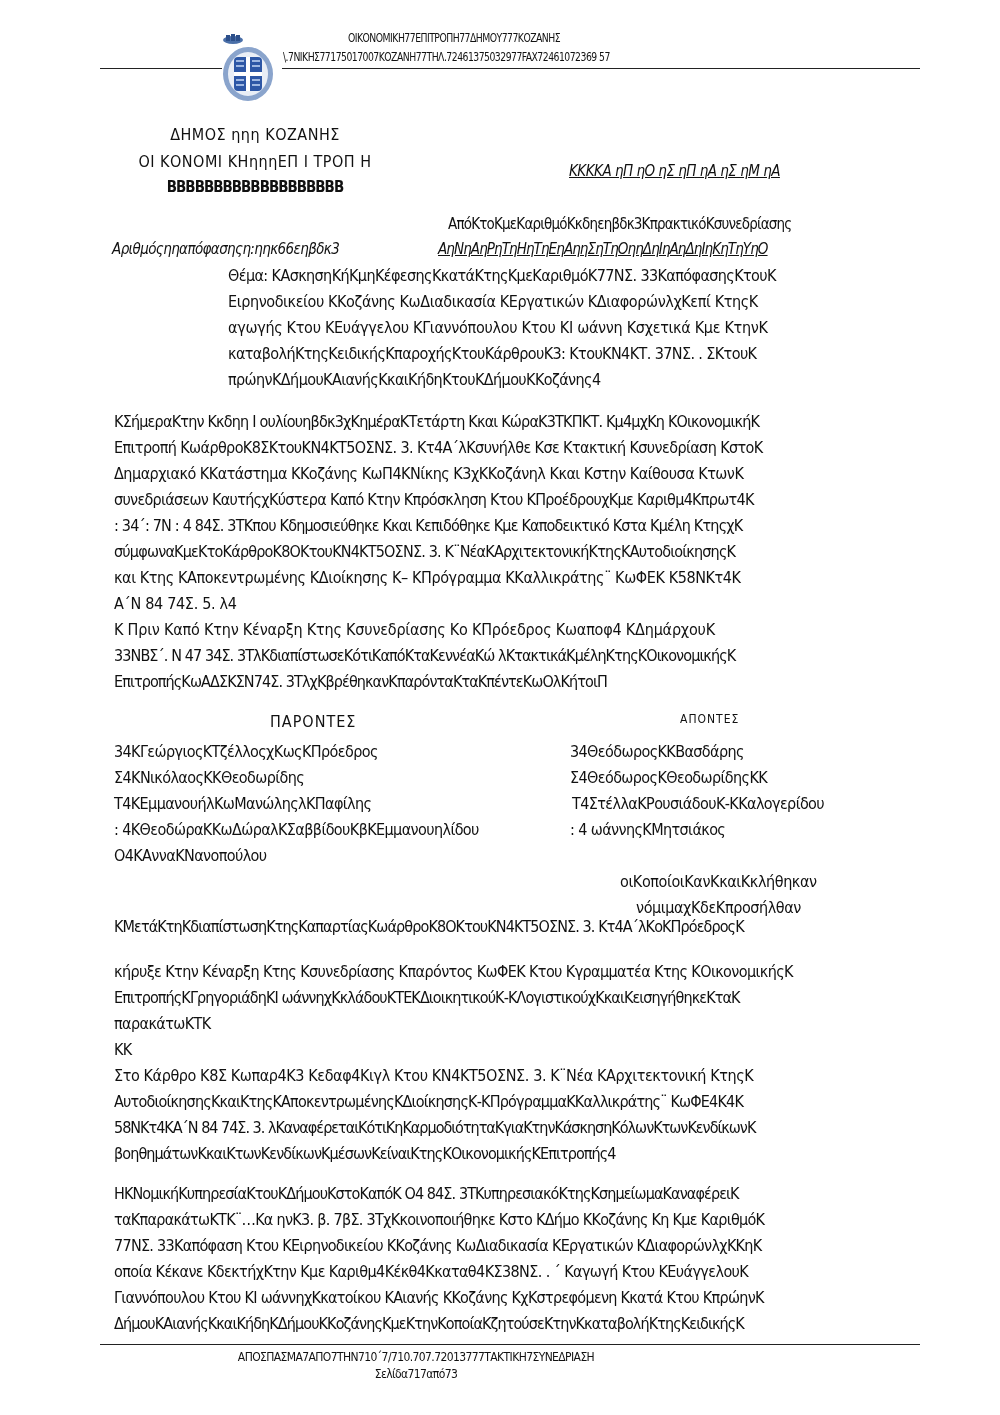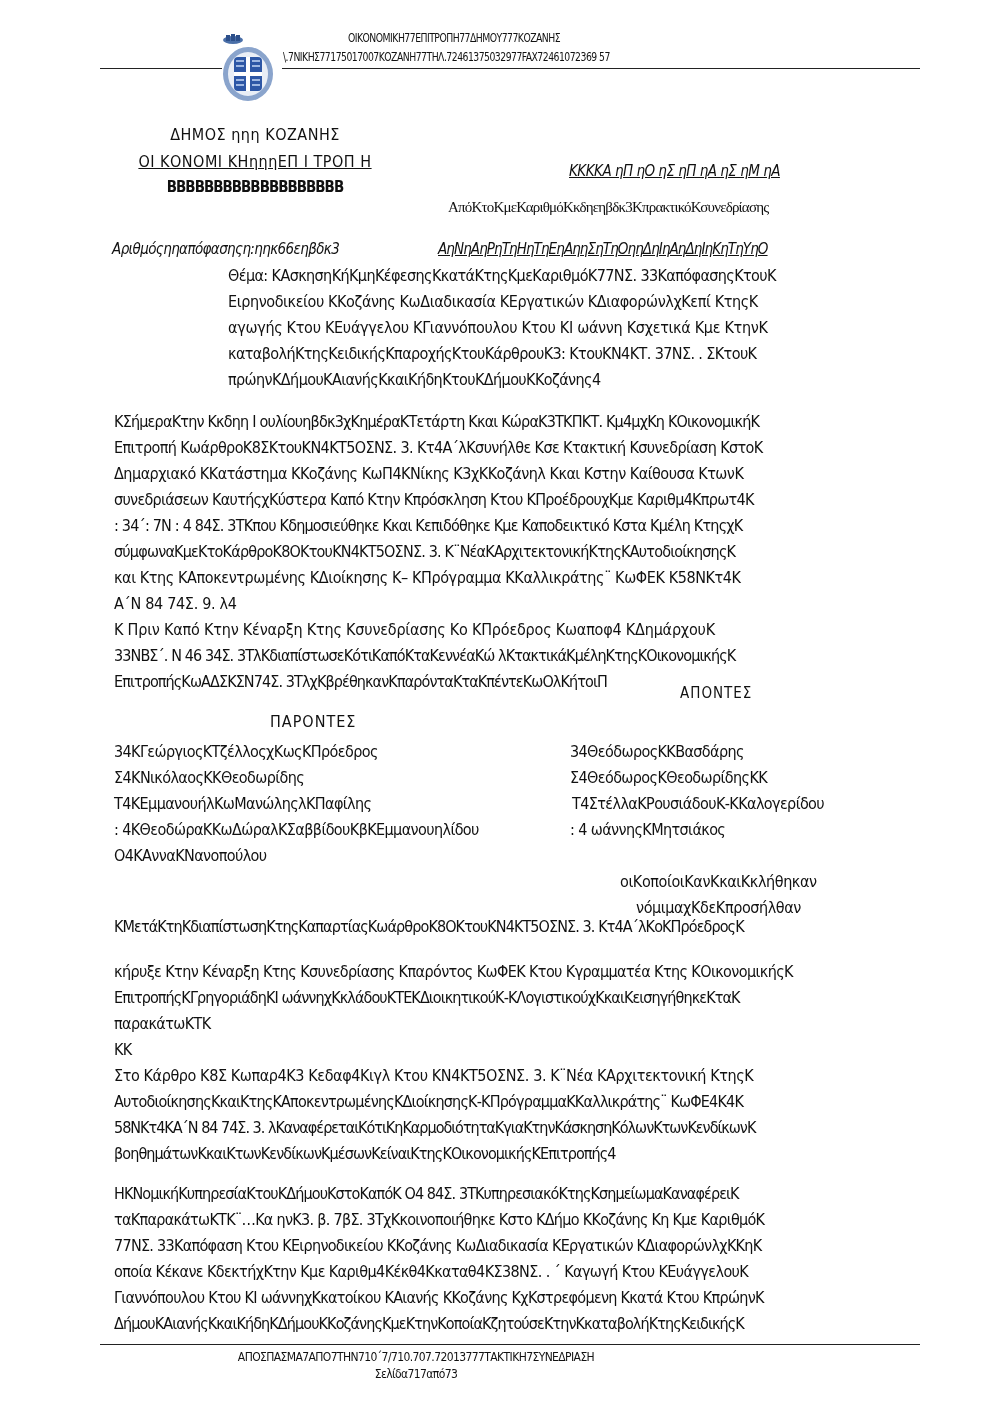--- a/index.html
+++ b/index.html
@@ -43,54 +43,54 @@
       <rect x="30" y="38" width="8" height="2"></rect>
   </g>
 </svg>
 
 <div class="abs hdr" style="left:348px; top:31px;">ΟΙΚΟΝΟΜΙΚΗ77ΕΠΙΤΡΟΠΗ77ΔΗΜΟΥ777ΚΟΖΑΝΗΣ</div>
 <div class="abs hdr" style="left:283px; top:50px;">\.7ΝΙΚΗΣ77175017007ΚΟΖΑΝΗ77ΤΗΛ.72461375032977FAX72461072369 57</div>
 <div class="rule" style="left:100px; top:68px; width:122px;"></div>
 <div class="rule" style="left:282px; top:68px; width:638px;"></div>
 
 <div class="left-title" style="top:125px;">ΔΗΜΟΣ ηηη ΚΟΖΑΝΗΣ</div>
-<div class="left-title" style="top:152px;text-decoration:underline;">ΟΙ ΚΟΝΟΜΙ ΚΗηηηΕΠ Ι ΤΡΟΠ Η</div>
+<div class="left-title" style="top:152px;">ΟΙ ΚΟΝΟΜΙ ΚΗηηηΕΠ Ι ΤΡΟΠ Η</div>
 <div class="left-title b" style="top:178px; font-size:15px; letter-spacing:-1px;">BBBBBBBBBBBBBBBBBBB</div>
 
 <div class="abs it u" style="left:533px; top:162px; font-size:15px; white-space:nowrap; letter-spacing:-0.5px;margin-left:36px;">ΚΚΚΚΑ ηΠ ηΟ ηΣ ηΠ ηΑ ηΣ ηΜ ηΑ</div>
 
-<div class="abs" style="left:448px; top:199px; font-size:15px; white-space:nowrap; letter-spacing:-0.8px;font-family:Liberation Serif, serif;">ΑπόΚτοΚμεΚαριθμόΚκδηεηβδκ3ΚπρακτικόΚσυνεδρίασης</div>
+<div class="abs" style="left:448px; top:215px; font-size:15px; white-space:nowrap; letter-spacing:-0.8px;">ΑπόΚτοΚμεΚαριθμόΚκδηεηβδκ3ΚπρακτικόΚσυνεδρίασης</div>
 <div class="abs it" style="left:112px; top:240px; font-size:15px; white-space:nowrap; letter-spacing:-0.6px;">Αριθμόςηηαπόφασηςη:ηηκ66εηβδκ3</div>
 <div class="abs it u" style="left:438px; top:240px; font-size:15px; white-space:nowrap; letter-spacing:-0.9px;">ΑηΝηΑηΡηΤηΗηΤηΕηΑηηΣηΤηΟηηΔηΙηΑηΔηΙηΚηΤηΥηΟ</div>
 
 <div>
   <div class="abs" style="left:228px; top:266px; font-size:16px; white-space:nowrap; letter-spacing:-0.6px;">Θέμα: ΚΑσκησηΚήΚμηΚέφεσηςΚκατάΚτηςΚμεΚαριθμόΚ77ΝΣ. 33ΚαπόφασηςΚτουΚ</div>
   <div class="abs" style="left:228px; top:292px; font-size:16px; white-space:nowrap; letter-spacing:-0.4px;">Ειρηνοδικείου ΚΚοζάνης ΚωΔιαδικασία ΚΕργατικών ΚΔιαφορώνλχΚεπί ΚτηςΚ</div>
   <div class="abs" style="left:228px; top:318px; font-size:16px; white-space:nowrap; letter-spacing:-0.3px;">αγωγής Κτου ΚΕυάγγελου ΚΓιαννόπουλου Κτου ΚΙ ωάννη Κσχετικά Κμε ΚτηνΚ</div>
   <div class="abs" style="left:228px; top:344px; font-size:16px; white-space:nowrap; letter-spacing:-0.6px;">καταβολήΚτηςΚειδικήςΚπαροχήςΚτουΚάρθρουΚ3: ΚτουΚΝ4ΚΤ. 37ΝΣ. . ΣΚτουΚ</div>
   <div class="abs" style="left:228px; top:370px; font-size:16px; white-space:nowrap; letter-spacing:-0.6px;text-align:right;">πρώηνΚΔήμουΚΑιανήςΚκαιΚήδηΚτουΚΔήμουΚΚοζάνης4</div>
 </div>
 
 <div>
   <div class="line" style="top:412px; letter-spacing:-0.8px;">ΚΣήμεραΚτην Κκδηη Ι ουλίουηβδκ3χΚημέραΚΤετάρτη Κκαι ΚώραΚ3ΤΚΠΚΤ. Κμ4μχΚη ΚΟικονομικήΚ</div>
   <div class="line" style="top:438px; letter-spacing:-0.6px;">Επιτροπή ΚωάρθροΚ8ΣΚτουΚΝ4ΚΤ5ΟΣΝΣ. 3. Κτ4Α΄λΚσυνήλθε Κσε Κτακτική Κσυνεδρίαση ΚστοΚ</div>
   <div class="line" style="top:464px; letter-spacing:-0.5px;">Δημαρχιακό ΚΚατάστημα ΚΚοζάνης ΚωΠ4ΚΝίκης Κ3χΚΚοζάνηλ Κκαι Κστην Καίθουσα ΚτωνΚ</div>
   <div class="line" style="top:490px; letter-spacing:-0.7px;">συνεδριάσεων ΚαυτήςχΚύστερα Καπό Κτην Κπρόσκληση Κτου ΚΠροέδρουχΚμε Καριθμ4Κπρωτ4Κ</div>
   <div class="line" style="top:516px; letter-spacing:-0.8px;">: 34΄: 7Ν : 4 84Σ. 3ΤΚπου Κδημοσιεύθηκε Κκαι Κεπιδόθηκε Κμε Καποδεικτικό Κστα Κμέλη ΚτηςχΚ</div>
   <div class="line" style="top:542px; letter-spacing:-0.8px;">σύμφωναΚμεΚτοΚάρθροΚ8ΟΚτουΚΝ4ΚΤ5ΟΣΝΣ. 3. Κ¨ΝέαΚΑρχιτεκτονικήΚτηςΚΑυτοδιοίκησηςΚ</div>
   <div class="line" style="top:568px; letter-spacing:-0.4px;">και Κτης ΚΑποκεντρωμένης ΚΔιοίκησης Κ– ΚΠρόγραμμα ΚΚαλλικράτης¨ ΚωΦΕΚ Κ58ΝΚτ4Κ</div>
-  <div class="line" style="top:594px;">Α΄Ν 84 74Σ. 9. λ4</div>
+  <div class="line" style="top:594px;">Α΄Ν 84 74Σ. 5. λ4</div>
   <div class="line" style="top:620px; letter-spacing:-0.2px;">Κ Πριν Καπό Κτην Κέναρξη Κτης Κσυνεδρίασης Κο ΚΠρόεδρος Κωαποφ4 ΚΔημάρχουΚ</div>
-  <div class="line" style="top:646px; letter-spacing:-0.9px;">33ΝΒΣ΄. Ν 46 34Σ. 3ΤλΚδιαπίστωσεΚότιΚαπόΚταΚεννέαΚώ λΚτακτικάΚμέληΚτηςΚΟικονομικήςΚ</div>
+  <div class="line" style="top:646px; letter-spacing:-0.9px;">33ΝΒΣ΄. Ν 47 34Σ. 3ΤλΚδιαπίστωσεΚότιΚαπόΚταΚεννέαΚώ λΚτακτικάΚμέληΚτηςΚΟικονομικήςΚ</div>
   <div class="line" style="top:672px; letter-spacing:-0.9px;">ΕπιτροπήςΚωΑΔΣΚΣΝ74Σ. 3ΤλχΚβρέθηκανΚπαρόνταΚταΚπέντεΚωΟλΚήτοιΠ</div>
 </div>
 
 <div>
   <div class="abs" style="left:270px; top:712px; font-size:16px; letter-spacing:1px;text-align:right;">ΠΑΡΟΝΤΕΣ</div>
-  <div class="abs" style="left:680px; top:684px; font-size:15px; letter-spacing:1px;">ΑΠΟΝΤΕΣ</div>
+  <div class="abs" style="left:680px; top:712px; font-size:12px; letter-spacing:1px;">ΑΠΟΝΤΕΣ</div>
 
   <div class="abs" style="left:114px; top:742px; font-size:16px; white-space:nowrap; letter-spacing:-0.6px;">34ΚΓεώργιοςΚΤζέλλοςχΚωςΚΠρόεδρος</div>
   <div class="abs" style="left:114px; top:768px; font-size:16px; white-space:nowrap; letter-spacing:-0.6px;">Σ4ΚΝικόλαοςΚΚΘεοδωρίδης</div>
   <div class="abs" style="left:114px; top:794px; font-size:16px; white-space:nowrap; letter-spacing:-0.6px;">Τ4ΚΕμμανουήλΚωΜανώληςλΚΠαφίλης</div>
   <div class="abs" style="left:114px; top:820px; font-size:16px; white-space:nowrap; letter-spacing:-0.6px;">: 4ΚΘεοδώραΚΚωΔώραλΚΣαββίδουΚβΚΕμμανουηλίδου</div>
   <div class="abs" style="left:114px; top:846px; font-size:16px; white-space:nowrap; letter-spacing:-0.6px;">Ο4ΚΑνναΚΝανοπούλου</div>
 
   <div class="abs" style="left:570px; top:742px; font-size:16px; white-space:nowrap; letter-spacing:-0.6px;">34ΘεόδωροςΚΚΒασδάρης</div>
   <div class="abs" style="left:570px; top:768px; font-size:16px; white-space:nowrap; letter-spacing:-0.6px;">Σ4ΘεόδωροςΚΘεοδωρίδηςΚΚ</div>
   <div class="abs" style="left:572px; top:794px; font-size:16px; white-space:nowrap; letter-spacing:-0.6px;">Τ4ΣτέλλαΚΡουσιάδουΚ-ΚΚαλογερίδου</div>

